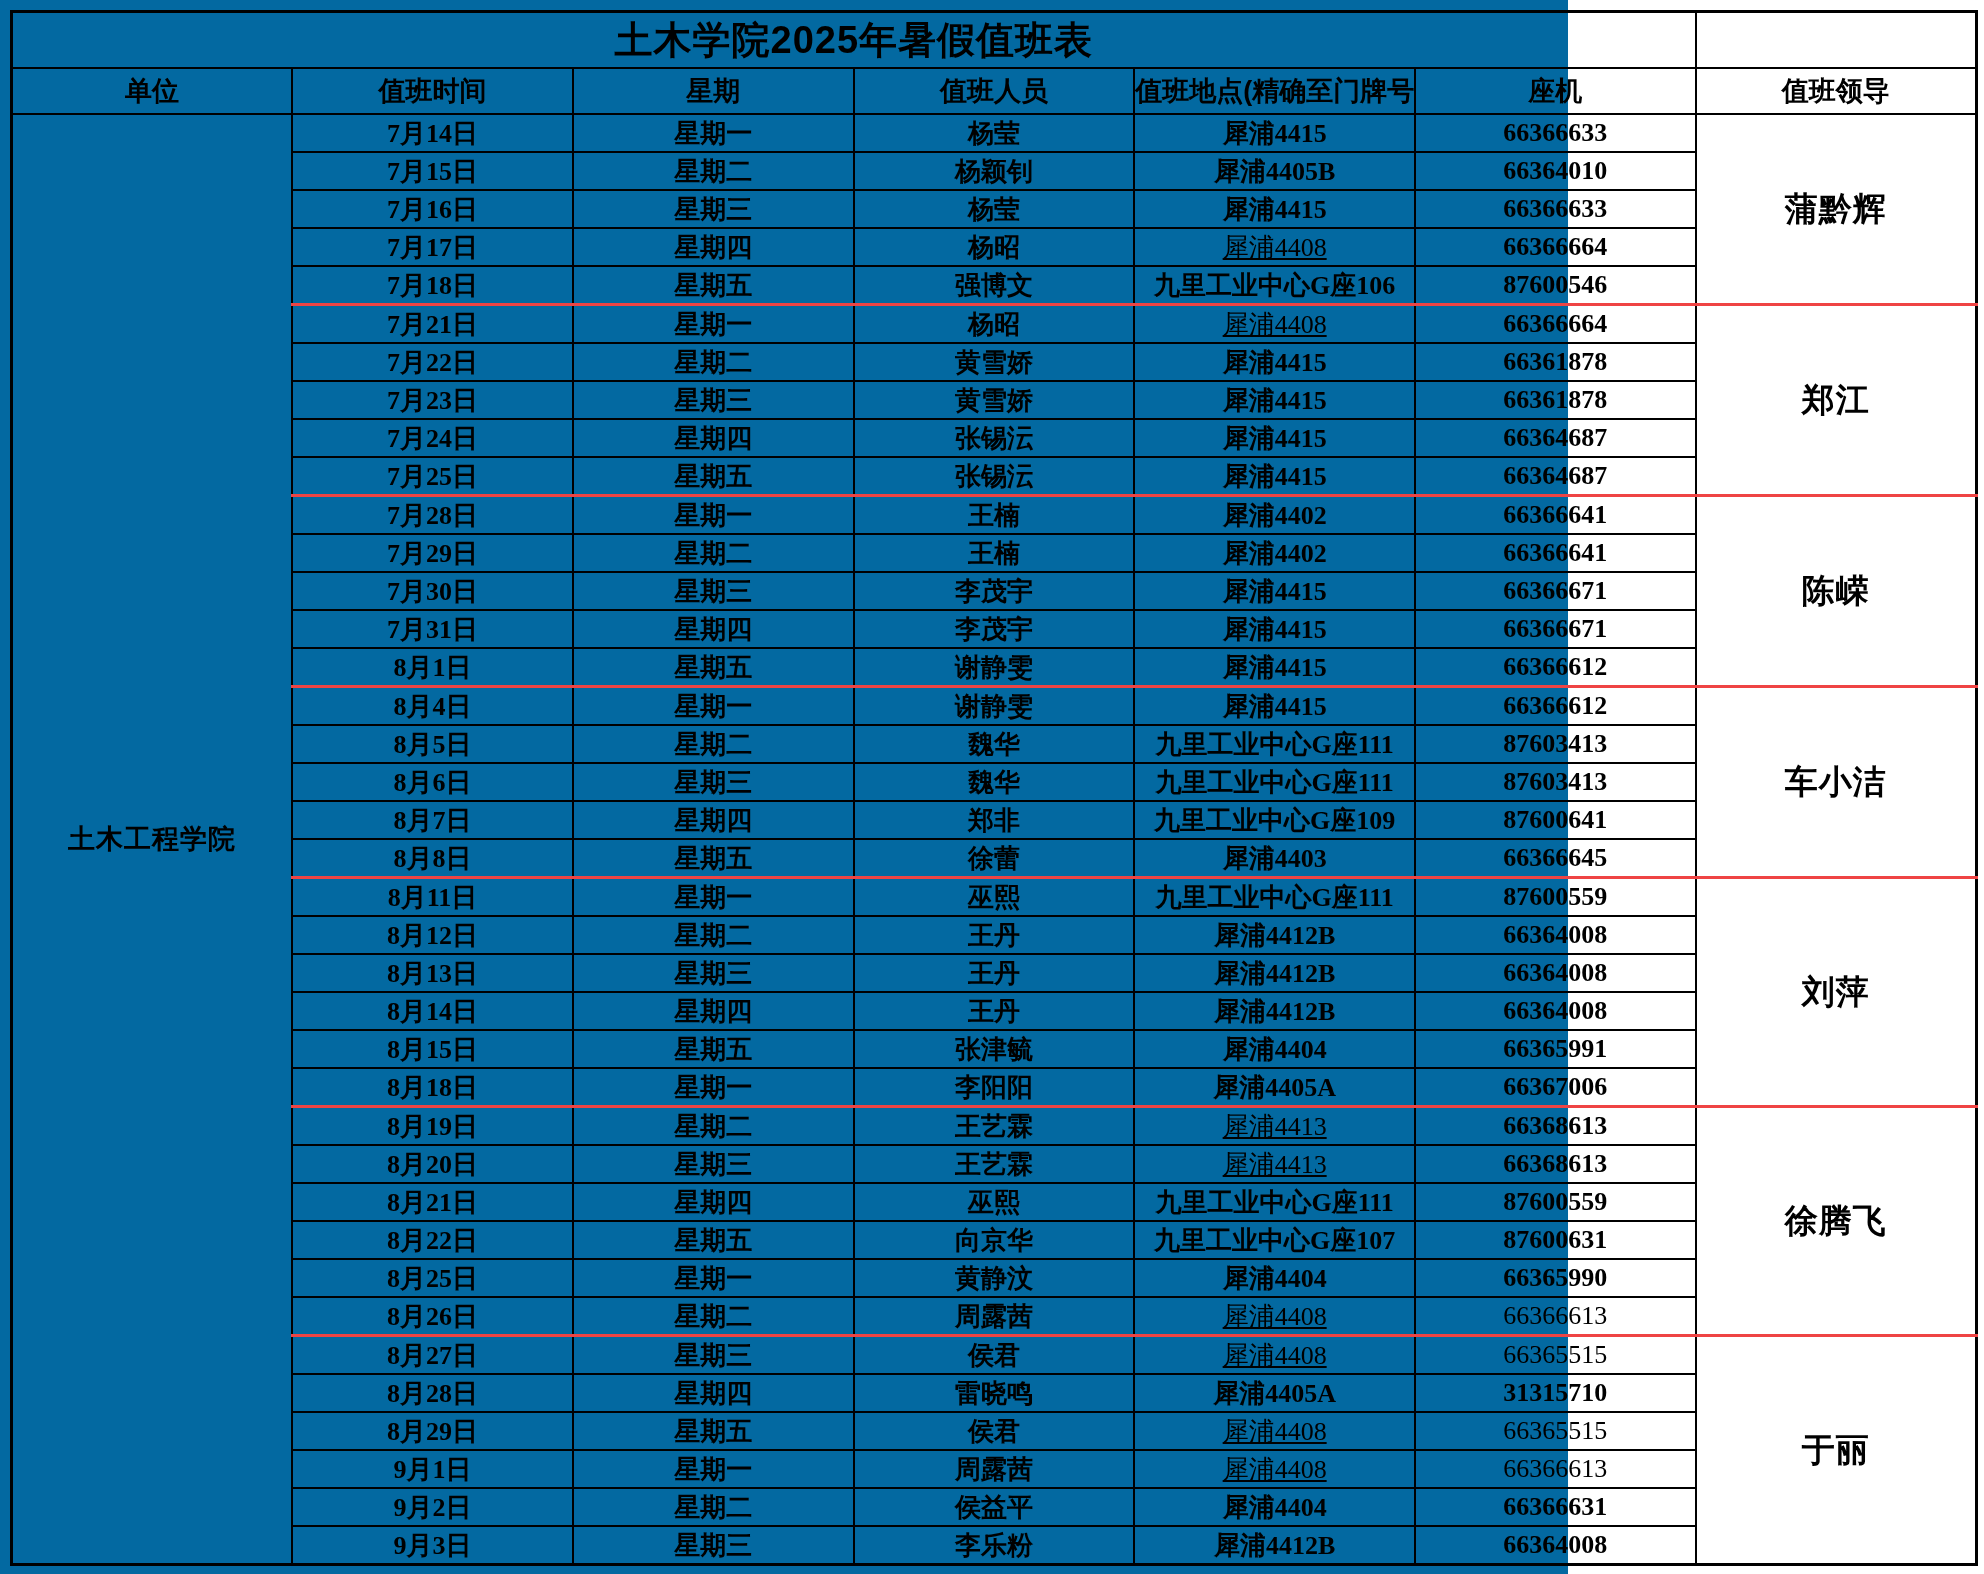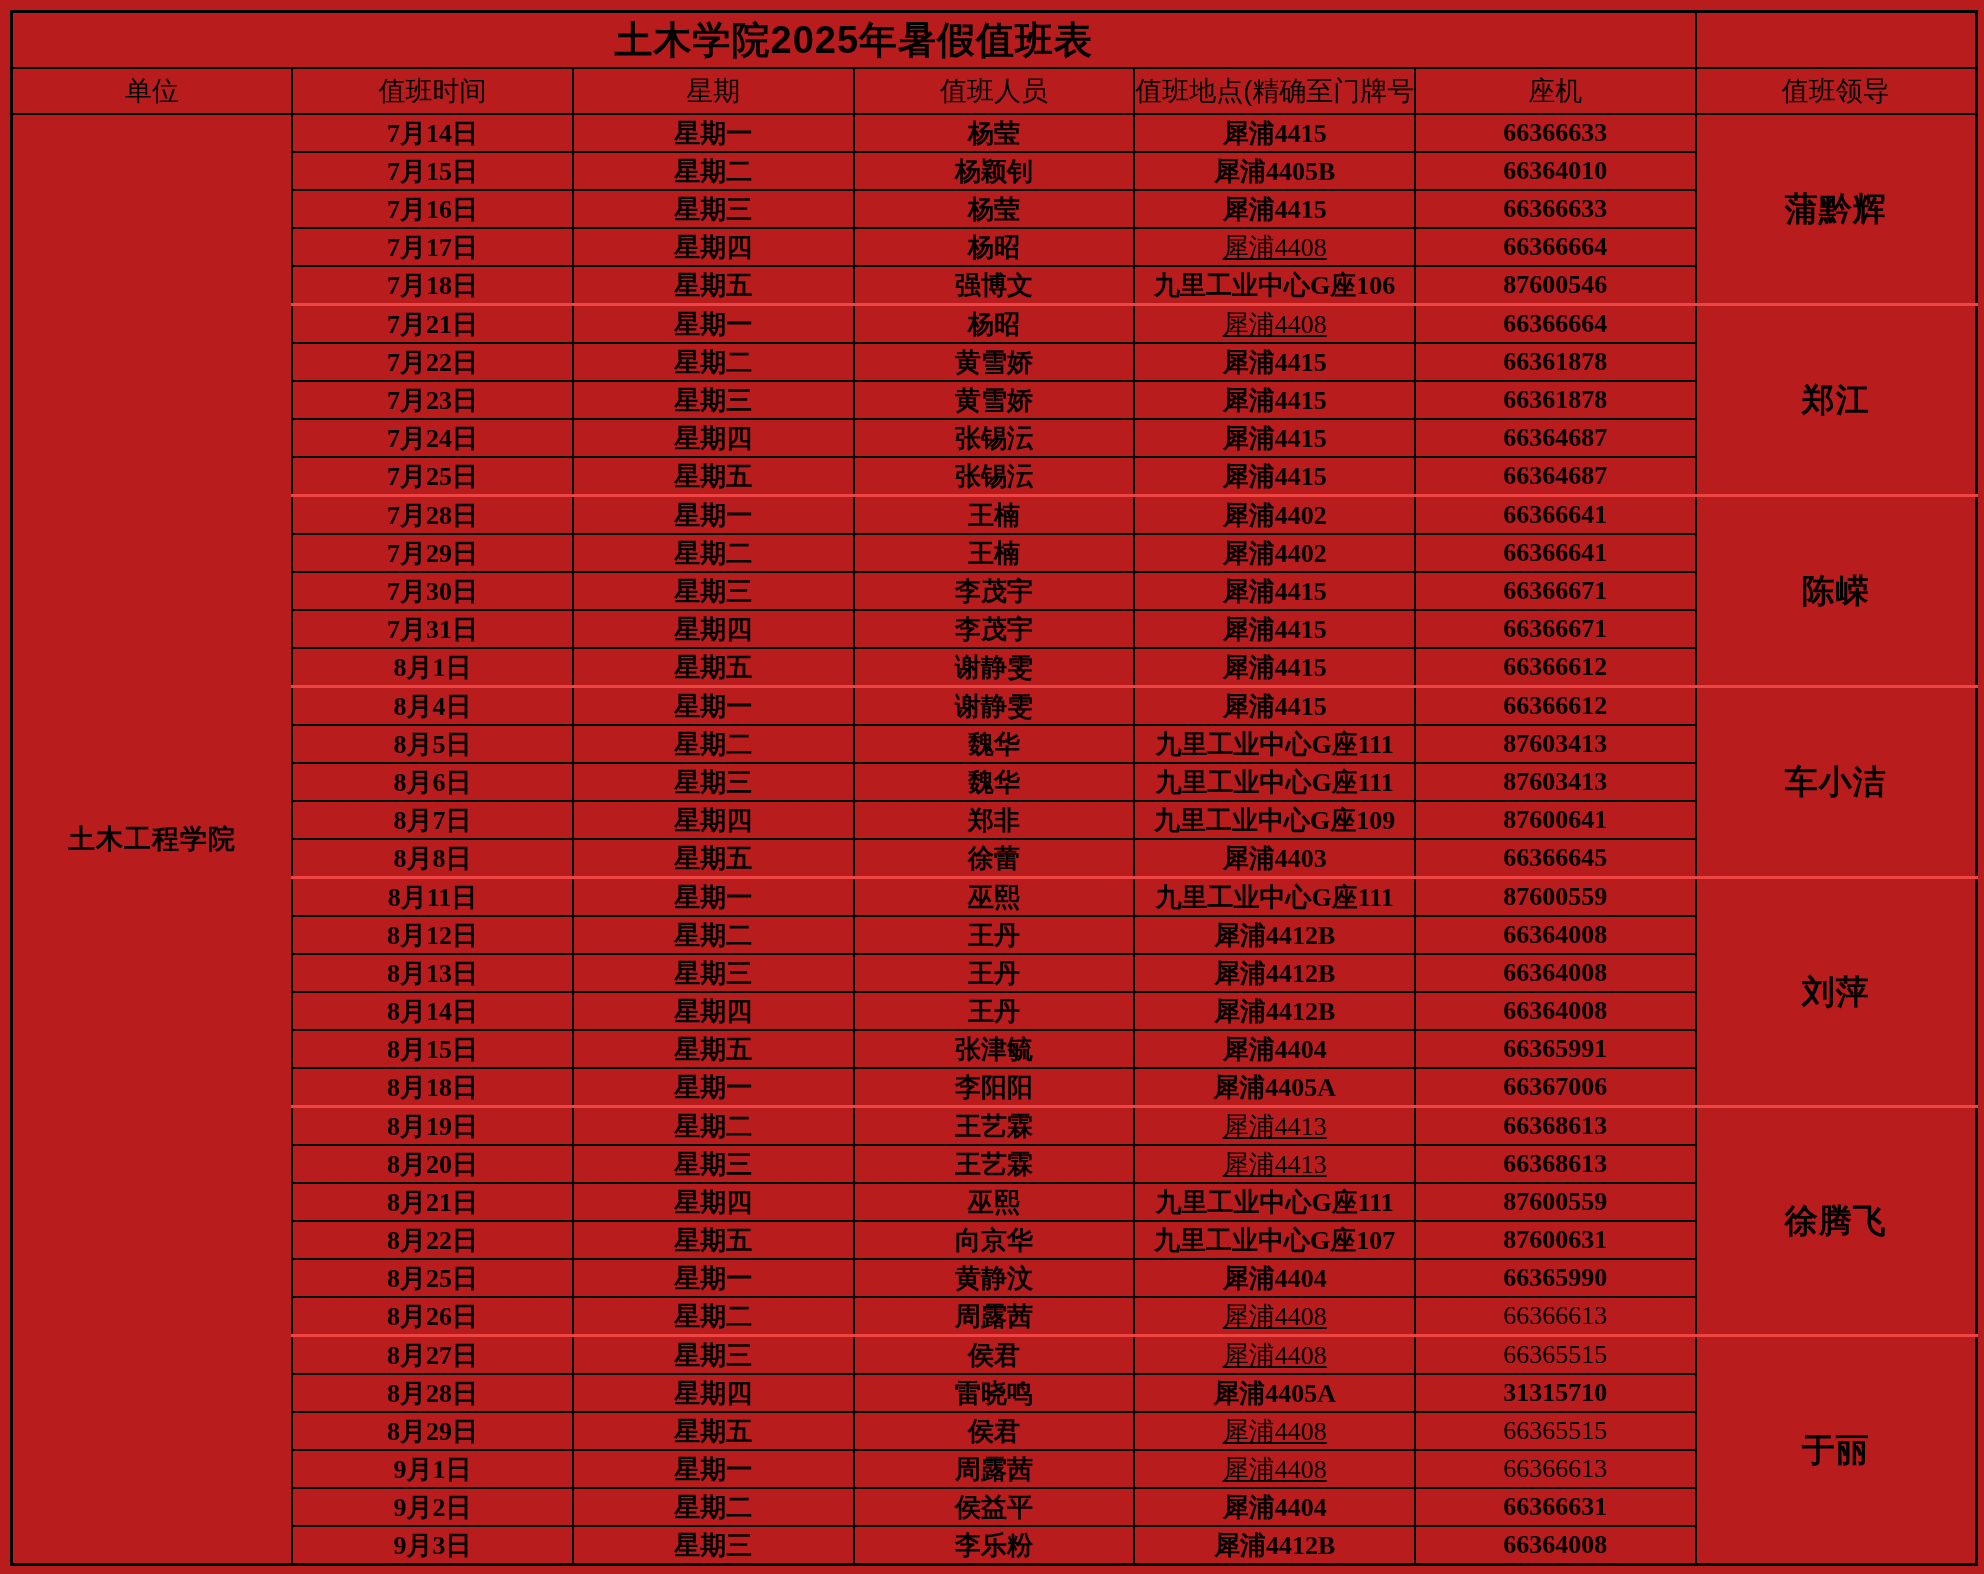--- a/index.html
+++ b/index.html
@@ -1,19 +1,19 @@
 <!DOCTYPE html>
 <html><head>
 <meta charset="utf-8">
 <style>
   html,body{margin:0;padding:0;background:#ffffff;}
   .page{
     position:relative;
-    width:1984px;height:1574px;
-    background:#b91c1c;
+    width:1568px;height:1574px;
+    background:#0369a1;
     font-family:"Liberation Serif","DejaVu Serif",serif;
   }
   table.duty{
     position:absolute;left:10px;top:10px;
     width:1968px;
     border-collapse:collapse;
     table-layout:fixed;
     border:3px solid #000;
   }
   table.duty td, table.duty th{
@@ -28,21 +28,21 @@
   .title-cell{
     height:54px;
     font-family:"Liberation Sans","DejaVu Sans",sans-serif;
     font-weight:700;
     font-size:38px;
     letter-spacing:1px;
   }
   .head-row th{
     height:44px;
     font-family:"Liberation Sans","DejaVu Sans",sans-serif;
-    font-weight:400;
+    font-weight:700;
     font-size:27px;
     border-bottom:3px solid #000;
   }
   tbody td{
     height:36px;
     font-size:26px;
     font-weight:700;
   }
   td.unit-cell{font-size:27px;letter-spacing:1px;}
   td.leader-cell{font-size:33px;letter-spacing:1px;}

